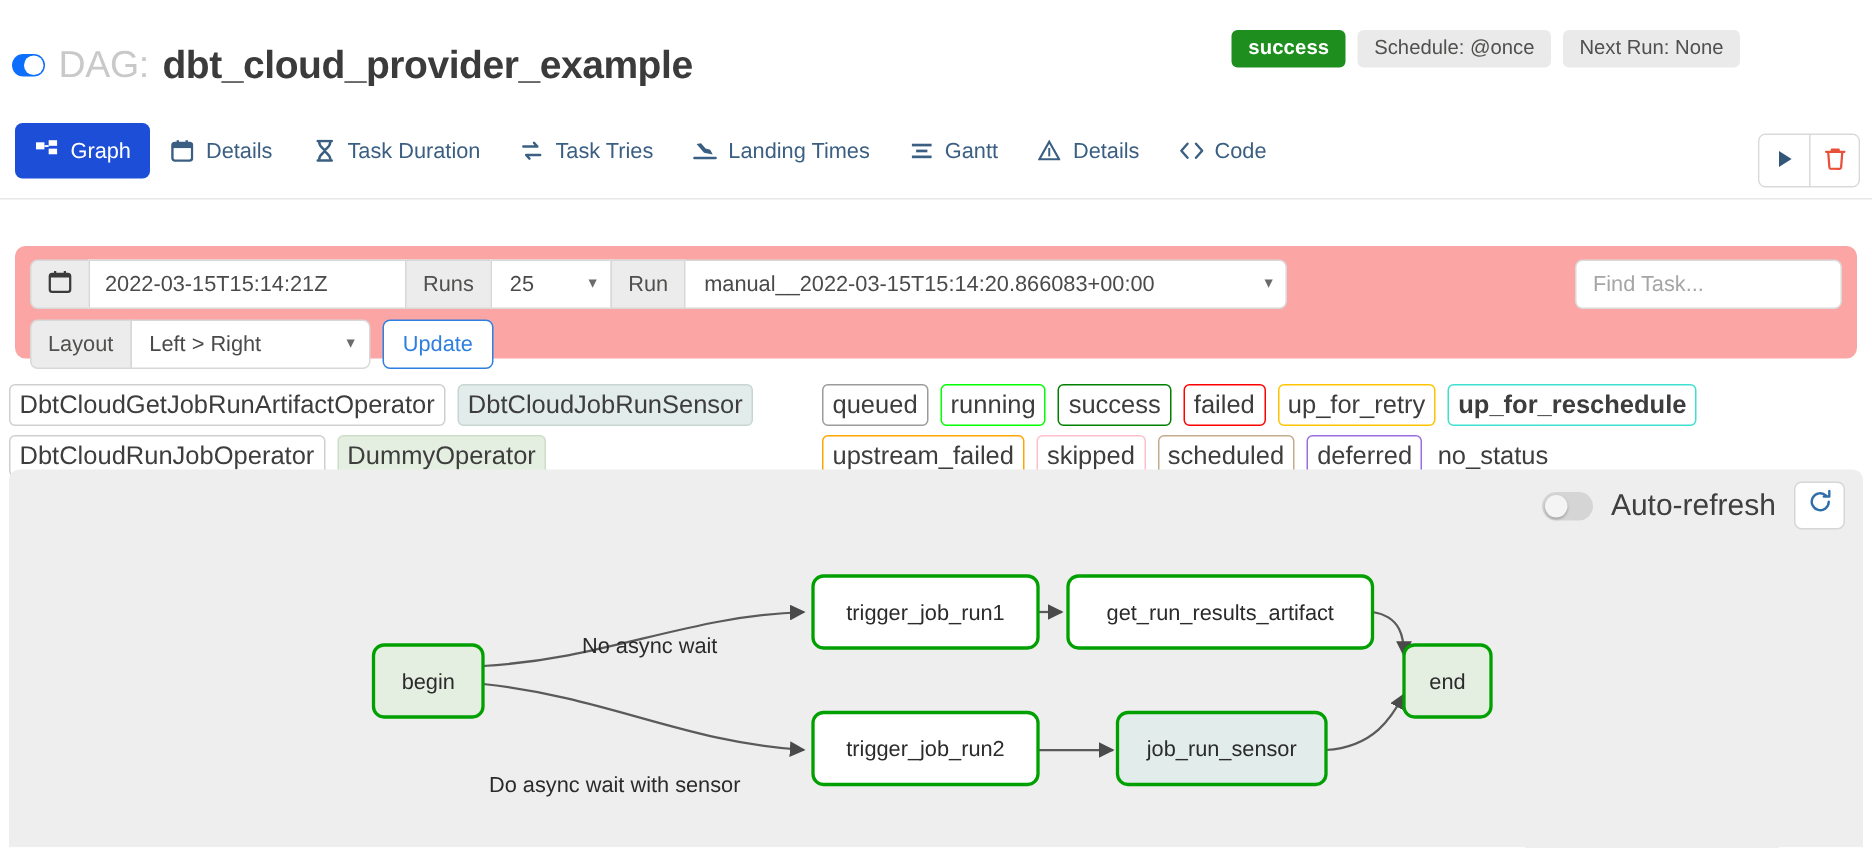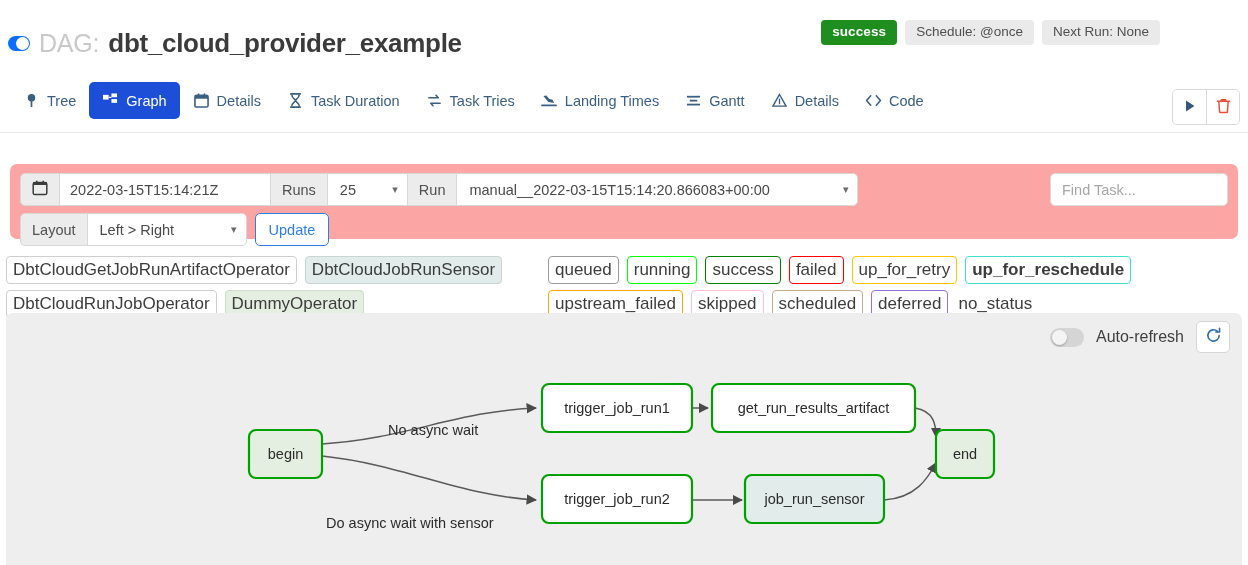--- a/index.html
+++ b/index.html
@@ -172,21 +172,21 @@
   }
   .switch {
     width: 34px; height: 19px; border-radius: 10px; background: #d5d5d5;
     position: relative; cursor: pointer; flex: none;
   }
   .switch::after {
     content: ""; position: absolute; left: 2px; top: 2px;
     width: 15px; height: 15px; border-radius: 50%; background: #f4f4f4;
     box-shadow: 0 1px 2px rgba(0,0,0,.28);
   }
-  .ar-label { font-size: 16px; color: #3f3f3f; }
+  .ar-label { font-size: 20px; color: #3f3f3f; }
   .refresh-btn {
     width: 34px; height: 32px; background: #ffffff;
     border: 1px solid #d6d6d6; border-radius: 5px;
     display: flex; align-items: center; justify-content: center;
     cursor: pointer;
   }
 
   .svg-graph { position: absolute; left: 0; top: 0; }
 
   .node-label {
@@ -212,29 +212,20 @@
     <div class="header-badges">
       <span class="badge success">success</span>
       <span class="badge muted">Schedule: @once</span>
       <span class="badge muted">Next Run: None</span>
     </div>
   </div>
 
   <div class="navbar">
     <div class="tabs">
 
-      <div class="tab">
-        <span class="ti">
-          <svg width="15" height="15" viewBox="0 0 16 16">
-              <circle cx="8" cy="5" r="4" fill="currentColor"></circle>
-              <rect x="7.1" y="8" width="1.8" height="7" fill="currentColor"></rect>
-            </svg>
-        </span>
-        <span>Tree</span>
-      </div>
 
       <div class="tab active">
         <span class="ti">
           <svg width="15" height="15" viewBox="0 0 16 16">
               <rect x="0" y="2" width="6" height="5" fill="currentColor"></rect>
               <rect x="9" y="0.5" width="6" height="4" fill="currentColor"></rect>
               <rect x="9" y="6.5" width="6" height="4" fill="currentColor"></rect>
               <rect x="6" y="4" width="3" height="1.3" fill="currentColor"></rect>
             </svg>
         </span>

